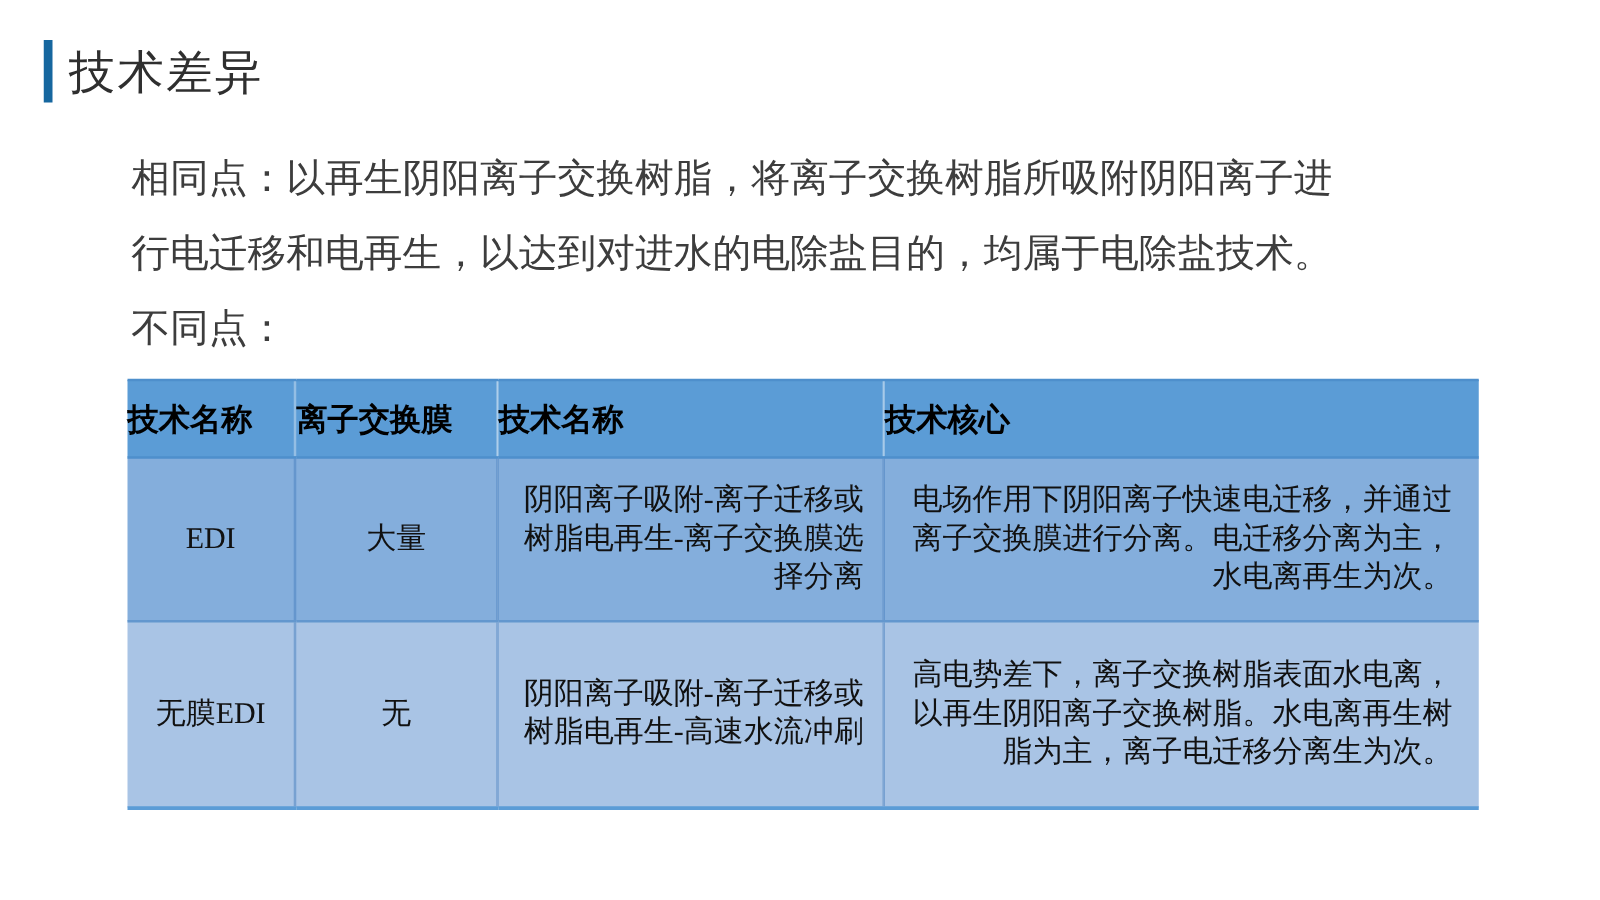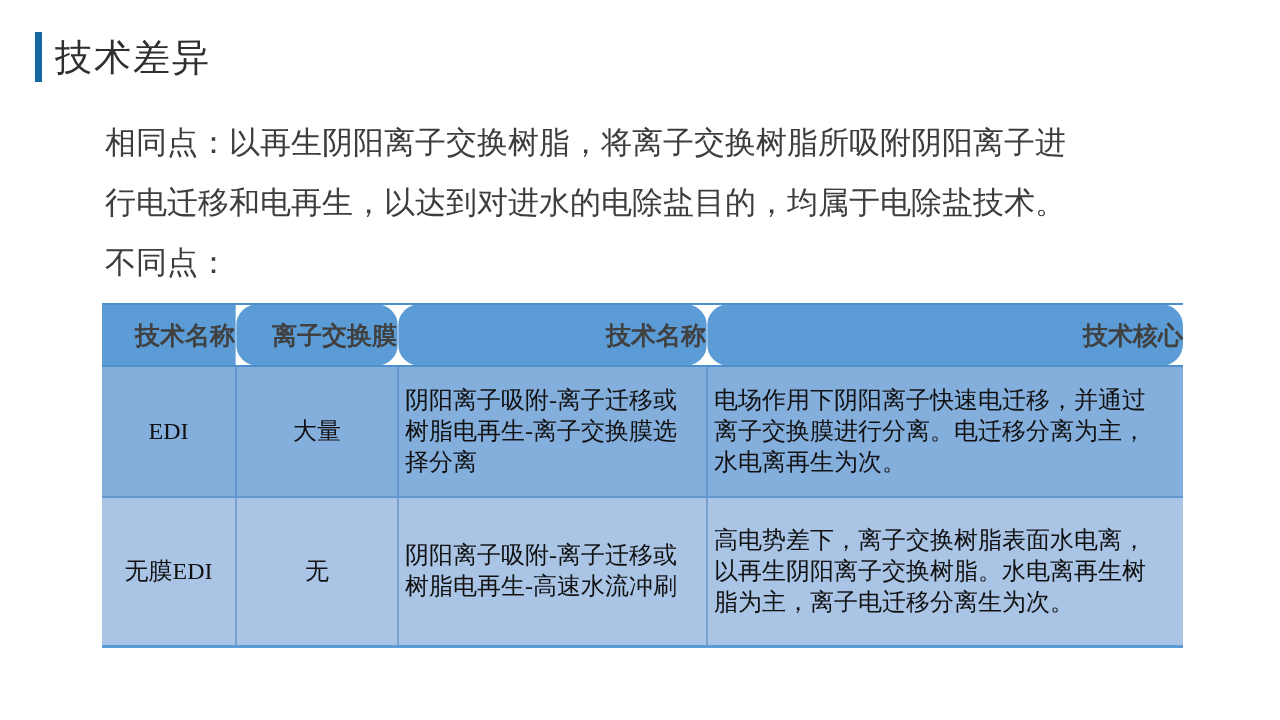--- a/index.html
+++ b/index.html
@@ -21,30 +21,30 @@
 
   
   .paragraph { position:absolute; left:105px; top:113px; width:1090px;
                font-size:31px; color:#3d3d3d; }
   .pline { height:60px; line-height:60px; white-space:nowrap; }
 
   
   table.tech { position:absolute; left:102px; top:303px; width:1081px;
                border-collapse:collapse; table-layout:fixed;
                color:#111111; }
-  th { background:#5B9CD6; color:#404040; font-size:25px; font-weight:bold;
-       height:62px; text-align:right; vertical-align:middle;
+  th { background:#5B9CD6; color:#000000; font-size:25px; font-weight:bold;
+       height:62px; text-align:left; vertical-align:middle;
        border-top:2px solid #4E8FCC; border-bottom:2px solid #4E8FCC; }
-  th + th { border-left:2px solid rgba(255,255,255,0.35);border-radius:22px; }
+  th + th { border-left:2px solid rgba(255,255,255,0.35); }
   td { vertical-align:middle; font-size:24px; line-height:31px; }
   td + td { border-left:2px solid rgba(70,125,190,0.5); }
   tr.row-1 td { background:#84AEDC; height:131px; border-bottom:2px solid #6397CE; }
   tr.row-2 td { background:#A9C4E5; height:149px; border-bottom:3px solid #5B9CD6; }
   td.c { text-align:center; }
-  td.l { text-align:left; padding-left:6px; }
+  td.l { text-align:right; padding-left:6px; }
   .w-process { max-width:286px; }
   .w-core    { max-width:448px; }
 </style>
 </head>
 <body>
 
 <div class="slide">
 
   <div class="accent-bar"></div>
   <div class="page-title">技术差异</div>

